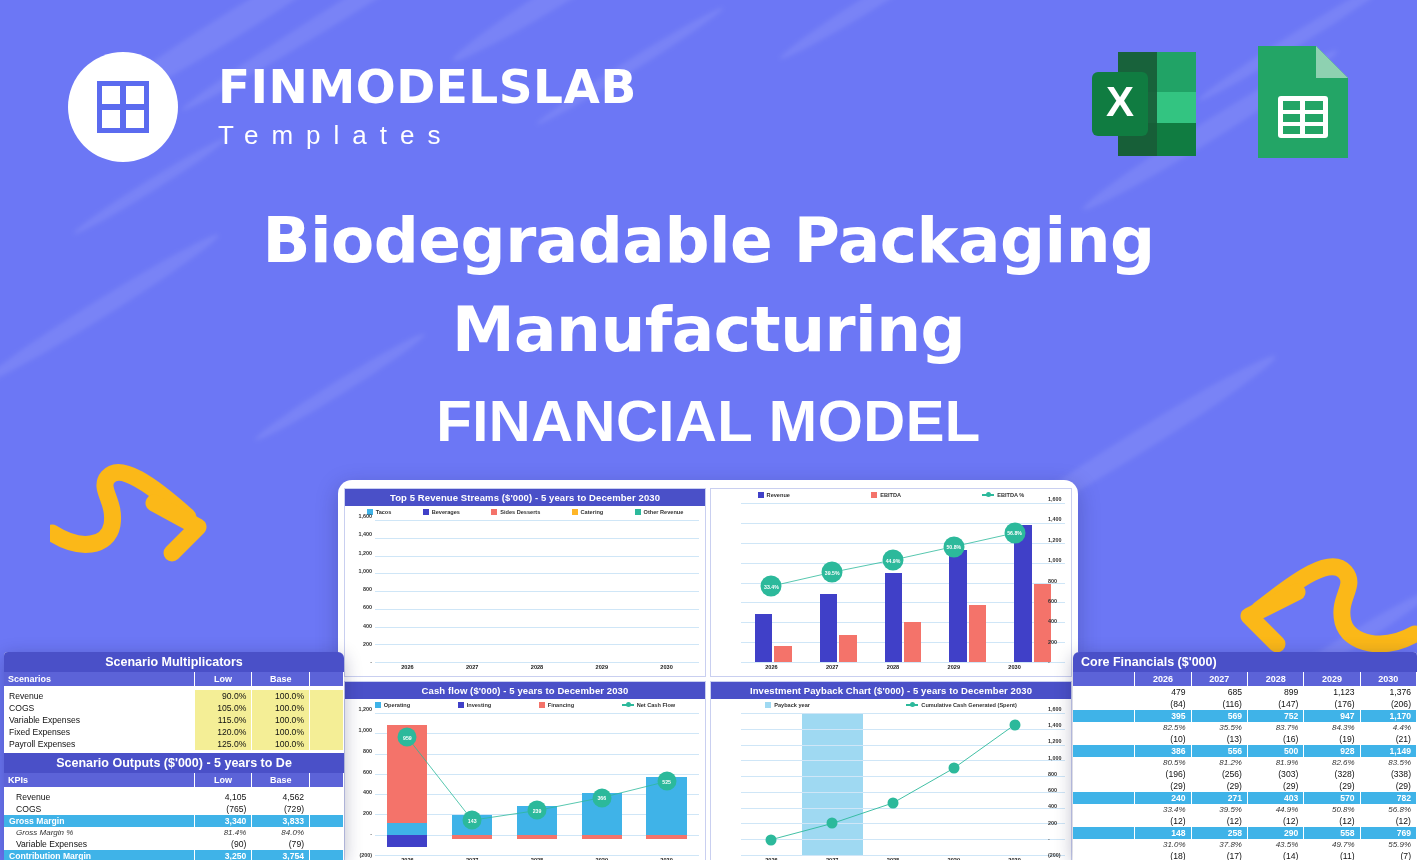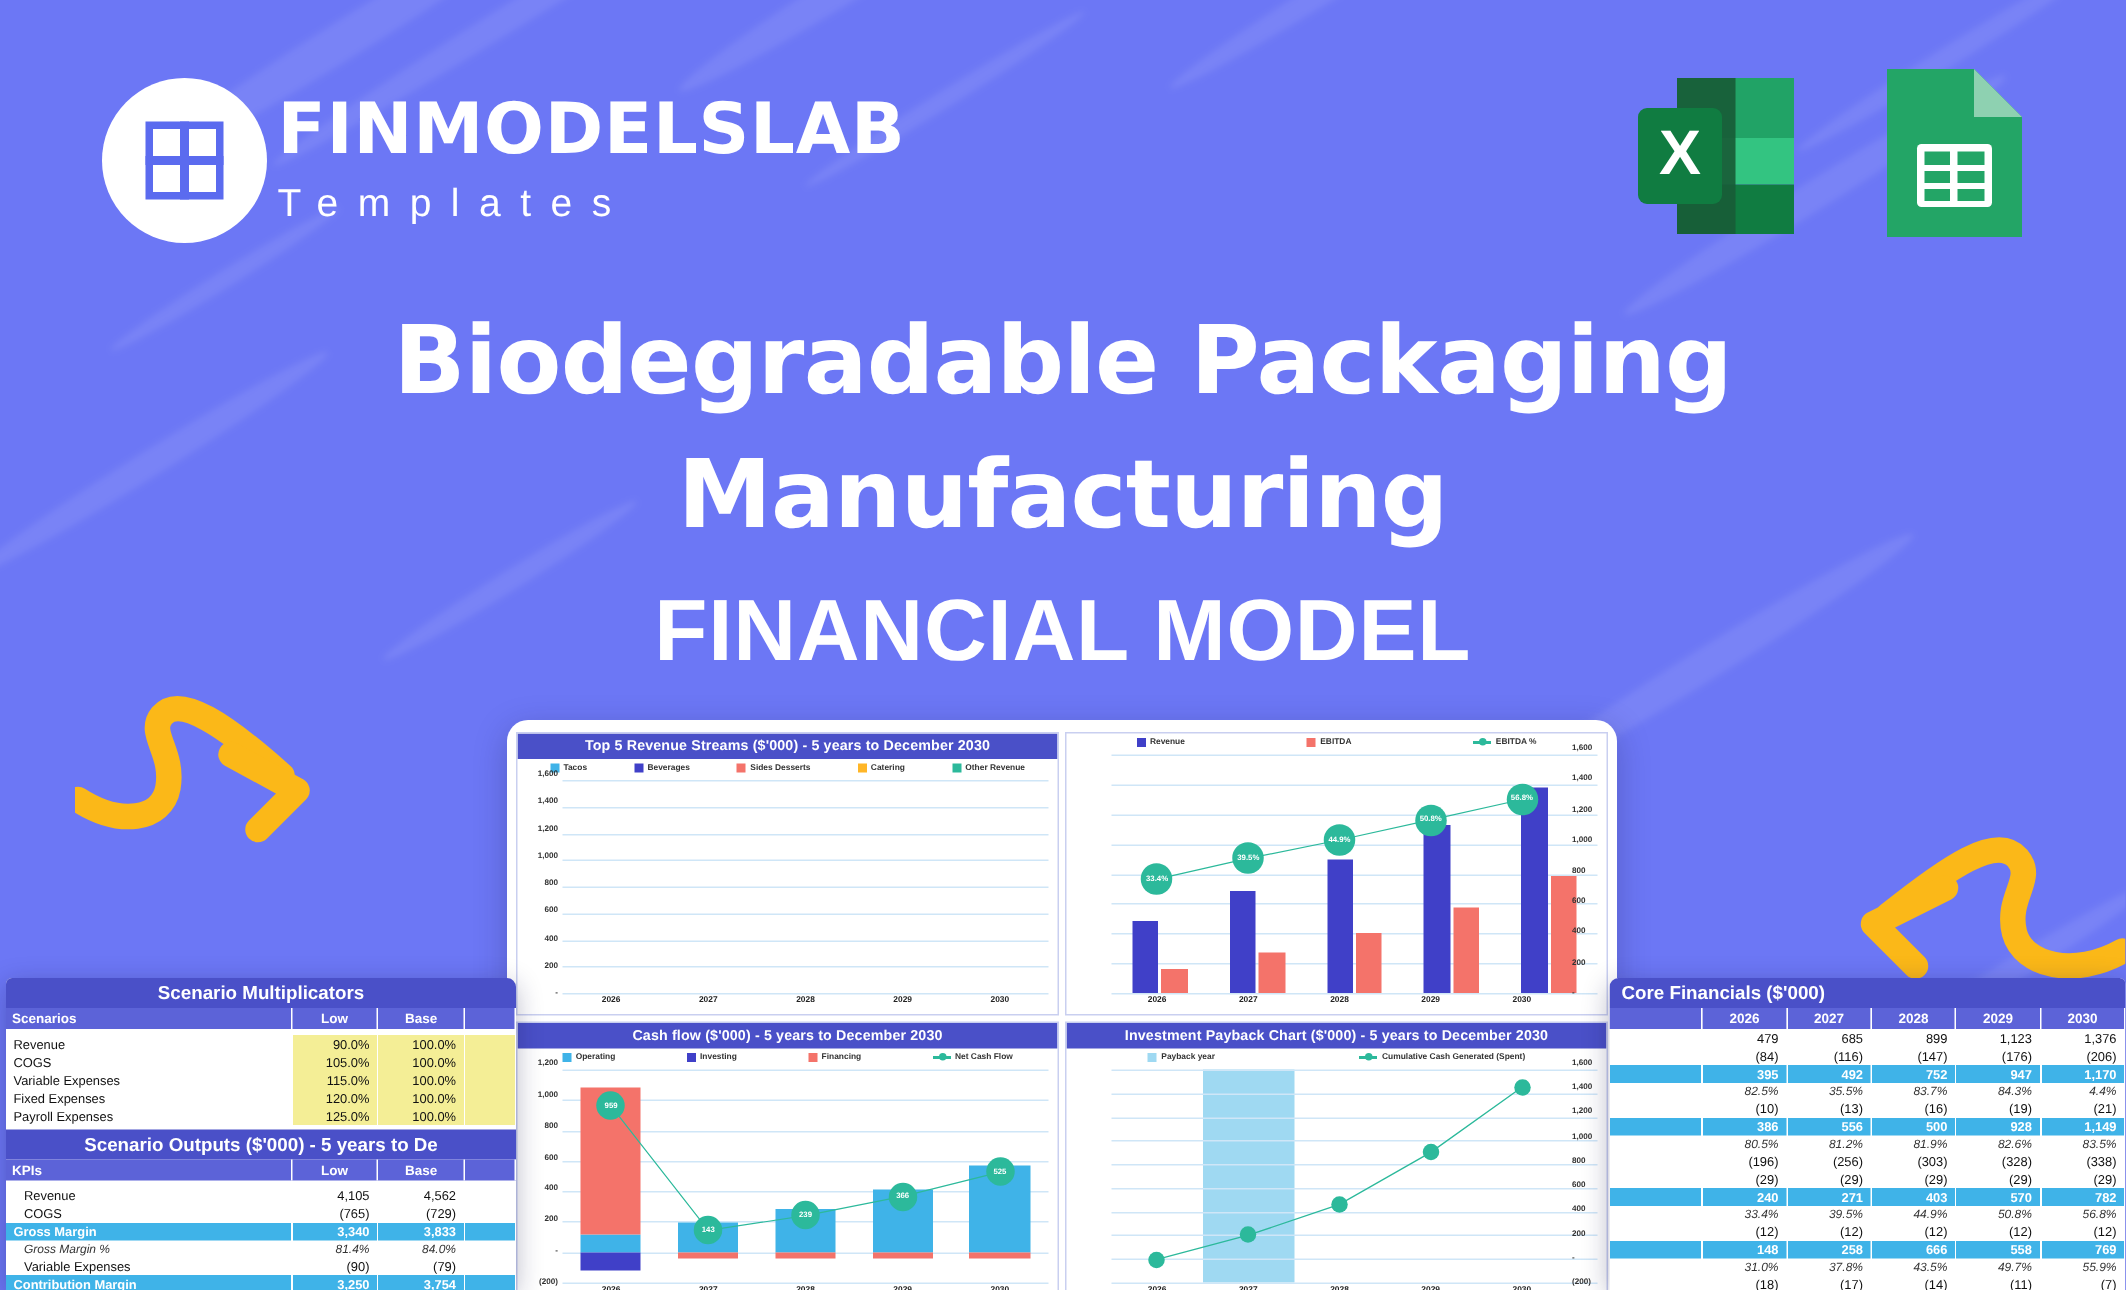--- a/index.html
+++ b/index.html
@@ -23,21 +23,21 @@
   #logo-circle {
     width:110px; height:110px; border-radius:50%;
     background:#ffffff; display:flex; align-items:center; justify-content:center;
     flex:0 0 auto;
   }
   #logo-grid { width:52px; height:52px; position:relative; }
   #logo-grid .bar { position:absolute; background:#5B6BEF; }
   #logo-grid .outline { inset:0; border:5px solid #5B6BEF; position:absolute; }
   #logo-grid .vline { left:23px; top:0; width:6px; height:52px; }
   #logo-grid .hline { top:23px; left:0; height:6px; width:52px; }
-  #logo-text { margin-left:7px; }
+  #logo-text { margin-left:40px; }
   #brand-name {
     color:#fff; font-weight:800; font-size:47px; letter-spacing:0.5px; line-height:1;
     font-family:"DejaVu Sans", sans-serif;
   }
   #brand-sub {
     color:#fff; font-size:26px; letter-spacing:13px; margin-top:10px; font-weight:400;
     font-family:"Liberation Sans", sans-serif;
   }
   
   #file-icons { position:absolute; right:55px; top:38px; display:flex; gap:38px; align-items:flex-start; }
@@ -673,21 +673,21 @@
           <td></td>
           <td class="num">(84)</td>
           <td class="num">(116)</td>
           <td class="num">(147)</td>
           <td class="num">(176)</td>
           <td class="num">(206)</td>
         </tr>
         <tr class="hi">
           <td></td>
           <td class="num">395</td>
-          <td class="num">492</td>
+          <td class="num">569</td>
           <td class="num">752</td>
           <td class="num">947</td>
           <td class="num">1,170</td>
         </tr>
         <tr class="ital">
           <td></td>
           <td class="num">82.5%</td>
           <td class="num">35.5%</td>
           <td class="num">83.7%</td>
           <td class="num">84.3%</td>
@@ -754,21 +754,21 @@
           <td class="num">(12)</td>
           <td class="num">(12)</td>
           <td class="num">(12)</td>
           <td class="num">(12)</td>
           <td class="num">(12)</td>
         </tr>
         <tr class="hi">
           <td></td>
           <td class="num">148</td>
           <td class="num">258</td>
-          <td class="num">666</td>
+          <td class="num">290</td>
           <td class="num">558</td>
           <td class="num">769</td>
         </tr>
         <tr class="ital">
           <td></td>
           <td class="num">31.0%</td>
           <td class="num">37.8%</td>
           <td class="num">43.5%</td>
           <td class="num">49.7%</td>
           <td class="num">55.9%</td>

